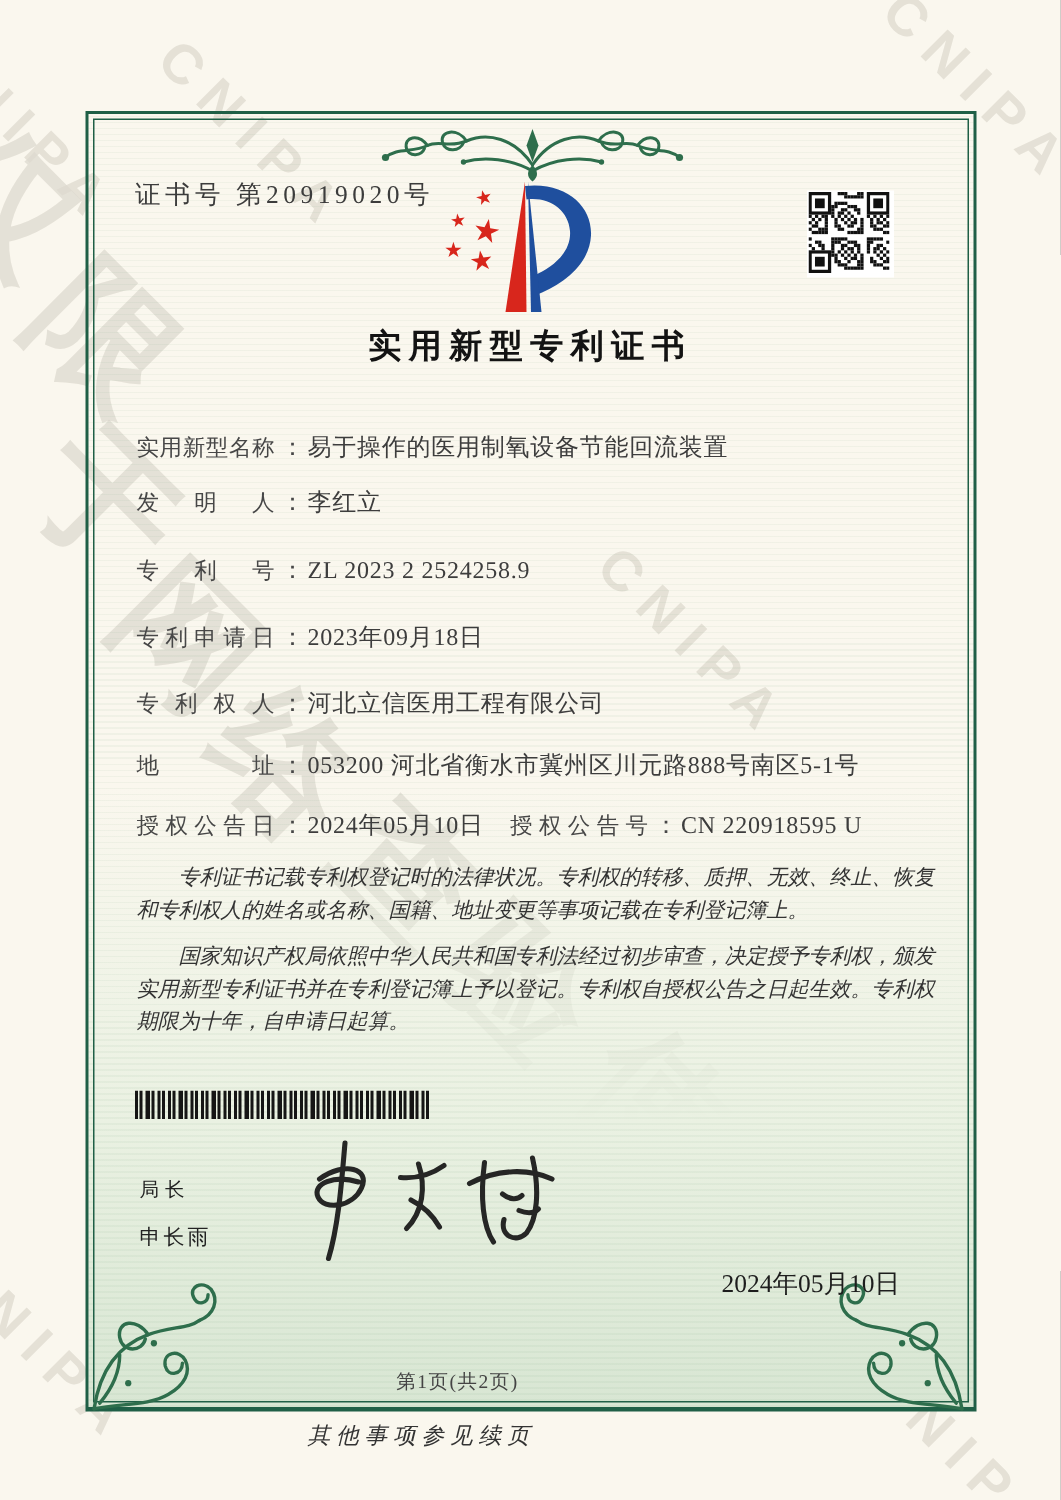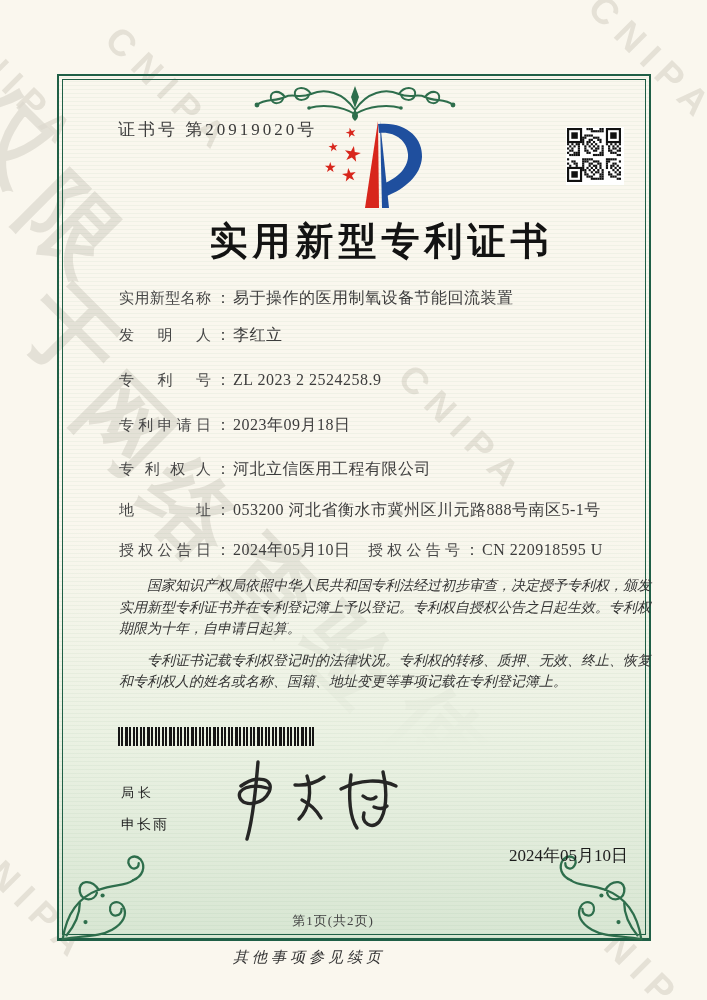--- a/index.html
+++ b/index.html
@@ -37,28 +37,28 @@
   }
   .wm-brand{
     position:absolute;font-family:"Liberation Sans","DejaVu Sans",sans-serif;
     font-size:37px;font-weight:bold;letter-spacing:10px;color:#dedacf;
     transform:rotate(45deg);transform-origin:left top;line-height:1;opacity:.75;
   }
   
   .orn{position:absolute;z-index:3;color:var(--orn-green);}
   .orn svg{display:block;}
   
-  .content{position:absolute;inset:0;z-index:4;color:var(--ink);margin-left:28px;}
+  .content{position:absolute;inset:0;z-index:4;color:var(--ink);}
   .cert-no{position:absolute;left:90px;top:118px;font-size:17px;letter-spacing:3px;color:#3c3c3c;}
   .logo{position:absolute;left:296px;top:116px;width:104px;height:94px;}
   .logo .star{position:absolute;color:var(--red);line-height:1;font-family:"DejaVu Sans",sans-serif;}
   .qr{position:absolute;left:538px;top:127px;width:56px;height:56px;background:#fff;padding:1px;}
   .title{
     position:absolute;left:0;top:216px;width:707px;text-align:center;
-    font-size:38px;font-weight:700;letter-spacing:5px;color:#131313;
+    font-size:22px;font-weight:700;letter-spacing:5px;color:#131313;
   }
   .fields{position:absolute;left:91px;top:280px;width:540px;}
   .field-row{position:absolute;left:0;white-space:nowrap;font-size:16px;color:#424242;}
   .flabel{display:inline-block;width:92px;font-size:15px;text-align:justify;text-align-last:justify;vertical-align:baseline;color:#474747;}
   .fcolon{padding:0 2px 0 4px;color:#474747;}
   .fvalue{letter-spacing:.5px;color:#3d3d3d;}
   .grant-line{position:absolute;left:91px;top:540px;width:540px;font-size:16px;color:#424242;white-space:nowrap;}
   .grant-right{position:absolute;left:249px;top:0;}
   .paras{position:absolute;left:91px;top:575px;width:532px;font-size:14px;line-height:21.5px;color:#333;font-style:italic;}
   .paras p{margin:0 0 10px 0;text-indent:2em;}
@@ -383,22 +383,22 @@
       </div>
 
     <div class="grant-line">
       <span class="flabel">授权公告日</span><span class="fcolon">：</span><span class="fvalue">2024年05月10日</span>
       <span class="grant-right">
         <span class="flabel">授权公告号</span><span class="fcolon">：</span><span class="fvalue">CN 220918595 U</span>
       </span>
     </div>
 
     <div class="paras" id="paras">
+        <p>专利证书记载专利权登记时的法律状况。专利权的转移、质押、无效、终止、恢复和专利权人的姓名或名称、国籍、地址变更等事项记载在专利登记簿上。</p>
         <p>国家知识产权局依照中华人民共和国专利法经过初步审查，决定授予专利权，颁发实用新型专利证书并在专利登记簿上予以登记。专利权自授权公告之日起生效。专利权期限为十年，自申请日起算。</p>
-        <p>专利证书记载专利权登记时的法律状况。专利权的转移、质押、无效、终止、恢复和专利权人的姓名或名称、国籍、地址变更等事项记载在专利登记簿上。</p>
       </div>
 
     <div class="barcode"><svg id="bc-svg" width="202" height="19">
           <rect x="0" y="0" width="2" height="19" fill="#151515"></rect>
           <rect x="3" y="0" width="2" height="19" fill="#151515"></rect>
           <rect x="7" y="0" width="3" height="19" fill="#151515"></rect>
           <rect x="11" y="0" width="2" height="19" fill="#151515"></rect>
           <rect x="15" y="0" width="2" height="19" fill="#151515"></rect>
           <rect x="18" y="0" width="2" height="19" fill="#151515"></rect>
           <rect x="22" y="0" width="2" height="19" fill="#151515"></rect>

